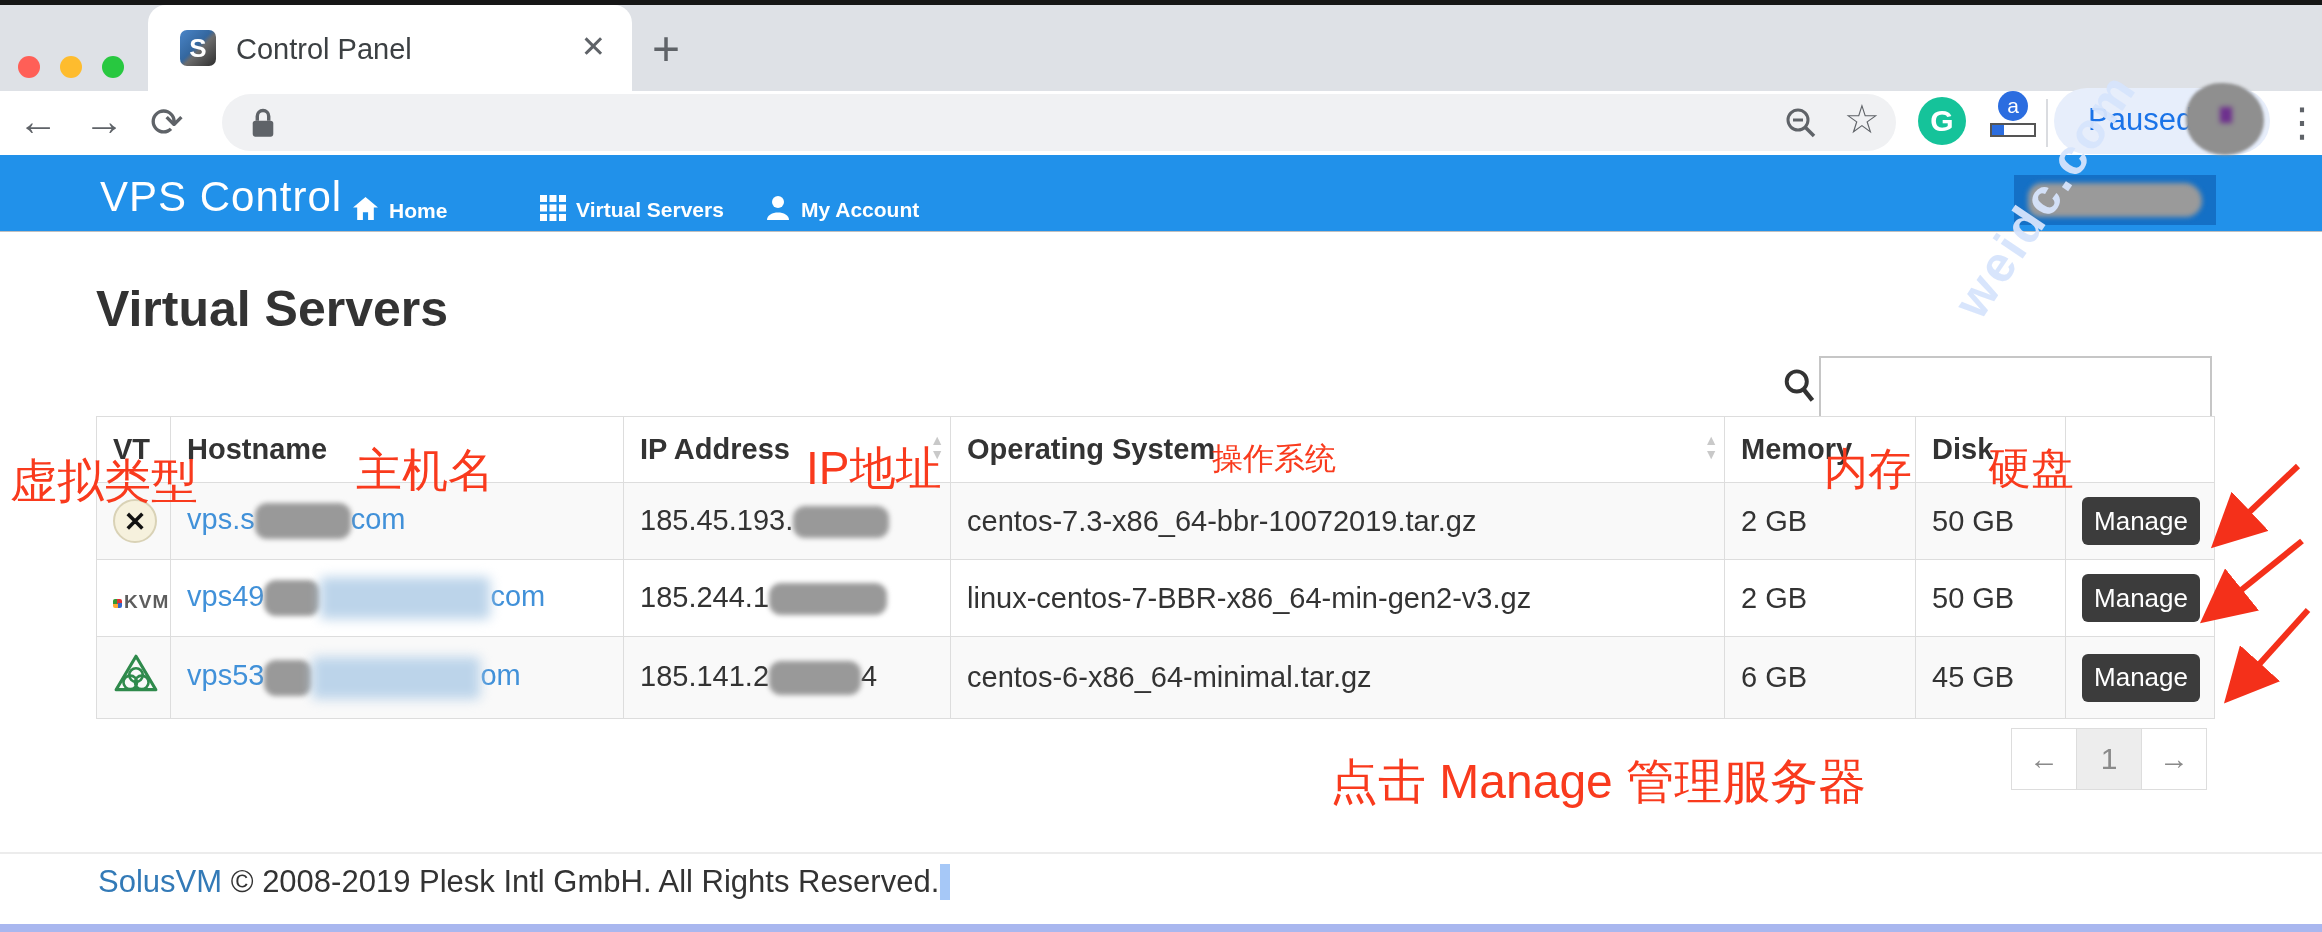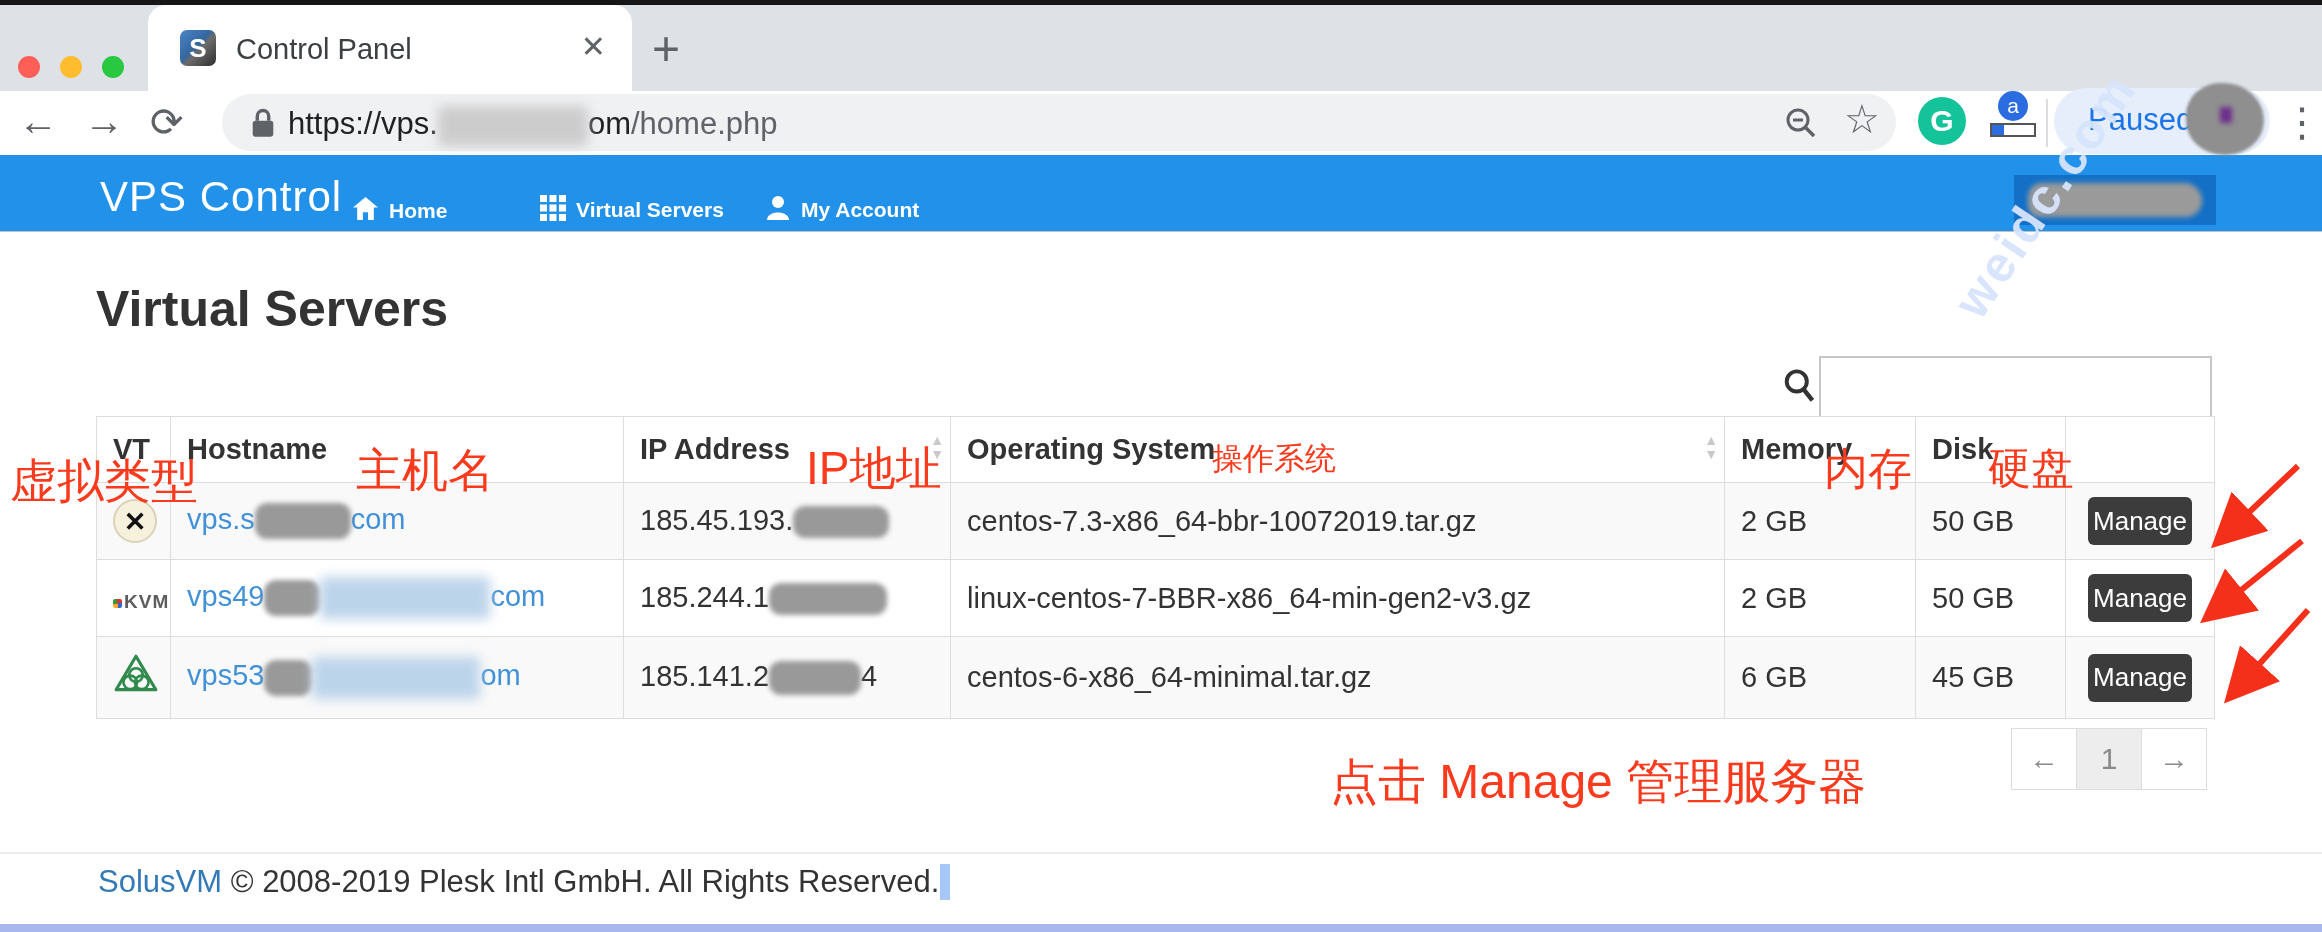--- a/index.html
+++ b/index.html
@@ -64,21 +64,21 @@
   table.vs th, table.vs td { border:1px solid #ddd; font-size:29px; color:#333; padding:14px 16px; text-align:left;
                              vertical-align:middle; overflow:hidden; white-space:nowrap; }
   table.vs th { height:66px; font-weight:bold; position:relative; background:#fff;margin-left:36px; }
   table.vs td { height:74px; }
   table.vs tbody tr:nth-child(odd) { background:#f9f9f9; }
   td.vt-cell { text-align:center; padding:8px 4px; }
   a.hostlink { color:#4191d9; text-decoration:none; font-size:29px; }
   .sort-caret { position:absolute; right:6px; top:16px; color:#c9c9c9; font-size:14px; line-height:14px; text-align:center; }
   .scrib-sm { display:inline-block; height:36px; background:#999; border-radius:12px; filter:blur(2.5px); vertical-align:middle; }
   .blur-box { display:inline-block; height:42px; background:#bcd4ea; filter:blur(6px); vertical-align:middle; border-radius:4px; }
-  .manage-btn { display:block; margin:0 auto; width:104px; height:48px; background:#3c3c3c; color:#fff; border:none;
+  .manage-btn { display:block; margin:0 auto; width:118px; height:48px; background:#3c3c3c; color:#fff; border:none;
                 border-radius:6px; font-size:26px; font-family:"Liberation Sans",sans-serif; }
   .xen-badge { display:inline-block; width:44px; height:44px; border-radius:50%; background:#f6f1dd; border:2px solid #d9d2b6;
                color:#111; font-size:27px; font-weight:900; line-height:42px; text-align:center; }
   .kvm-badge { font-size:19px; font-weight:bold; color:#5d5d5d; letter-spacing:1px; }
   .kvm-badge i { display:inline-block; width:9px; height:9px; border-radius:2px; margin-right:2px;
                  background:conic-gradient(#d33 0 25%, #36c 25% 50%, #fa3 50% 75%, #393 75%); }
 
   .pagination { position:absolute; left:2012px; top:728px; display:flex; z-index:2; }
   .page-cell { width:66px; height:62px; border:1px solid #ddd; background:#fff; color:#8a8a8a; font-size:30px;
                display:flex; align-items:center; justify-content:center; margin-left:-1px; }
@@ -126,23 +126,20 @@
   <div class="toolbar">
     <div class="navbtn" style="left:18px;">←</div>
     <div class="navbtn" style="left:84px;">→</div>
     <div class="navbtn" style="left:150px;">⟳</div>
 
     <div class="urlbar">
       <svg class="inpill-icon" style="left:26px;top:13px;" width="30" height="32" viewBox="0 0 26 28">
         <rect x="4" y="12" width="18" height="14" rx="2.5" fill="#5f6368"></rect>
         <path d="M8 12 V8 a5 5 0 0 1 10 0 V12" fill="none" stroke="#5f6368" stroke-width="3"></path>
       </svg>
-      <div class="url-text">
-        <span>https://vps.</span><span class="url-blur"></span><span>om</span><span class="url-path">/home.php</span>
-      </div>
       <svg class="inpill-icon" style="left:1562px;" width="34" height="34" viewBox="0 0 34 34">
         <circle cx="14" cy="14" r="10" fill="none" stroke="#5f6368" stroke-width="3"></circle>
         <line x1="9" y1="14" x2="19" y2="14" stroke="#5f6368" stroke-width="3"></line>
         <line x1="21.5" y1="21.5" x2="30" y2="30" stroke="#5f6368" stroke-width="3.5"></line>
       </svg>
       <span class="inpill-icon" style="left:1622px;top:2px;font-size:40px;color:#5f6368;">☆</span>
     </div>
 
     <div class="ext-g">G</div>
     <div class="ext-a">

